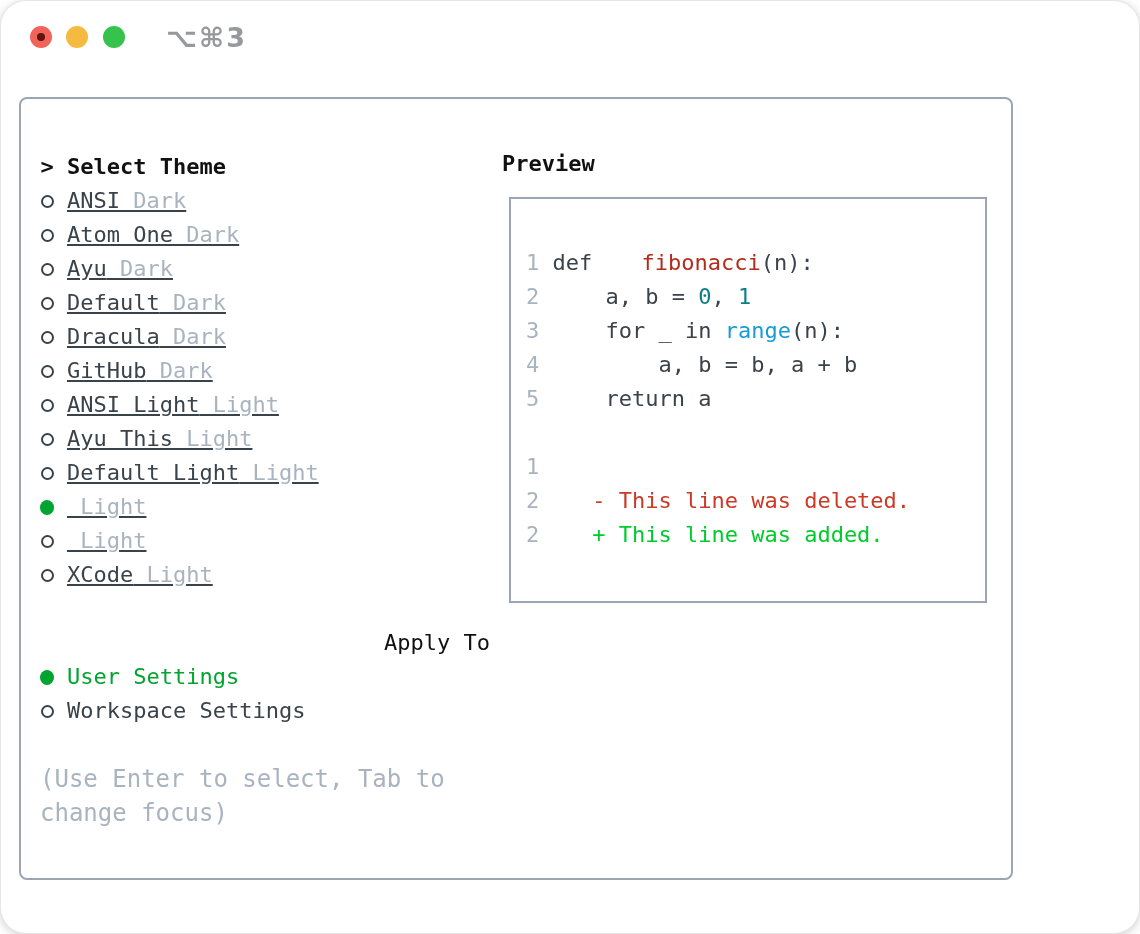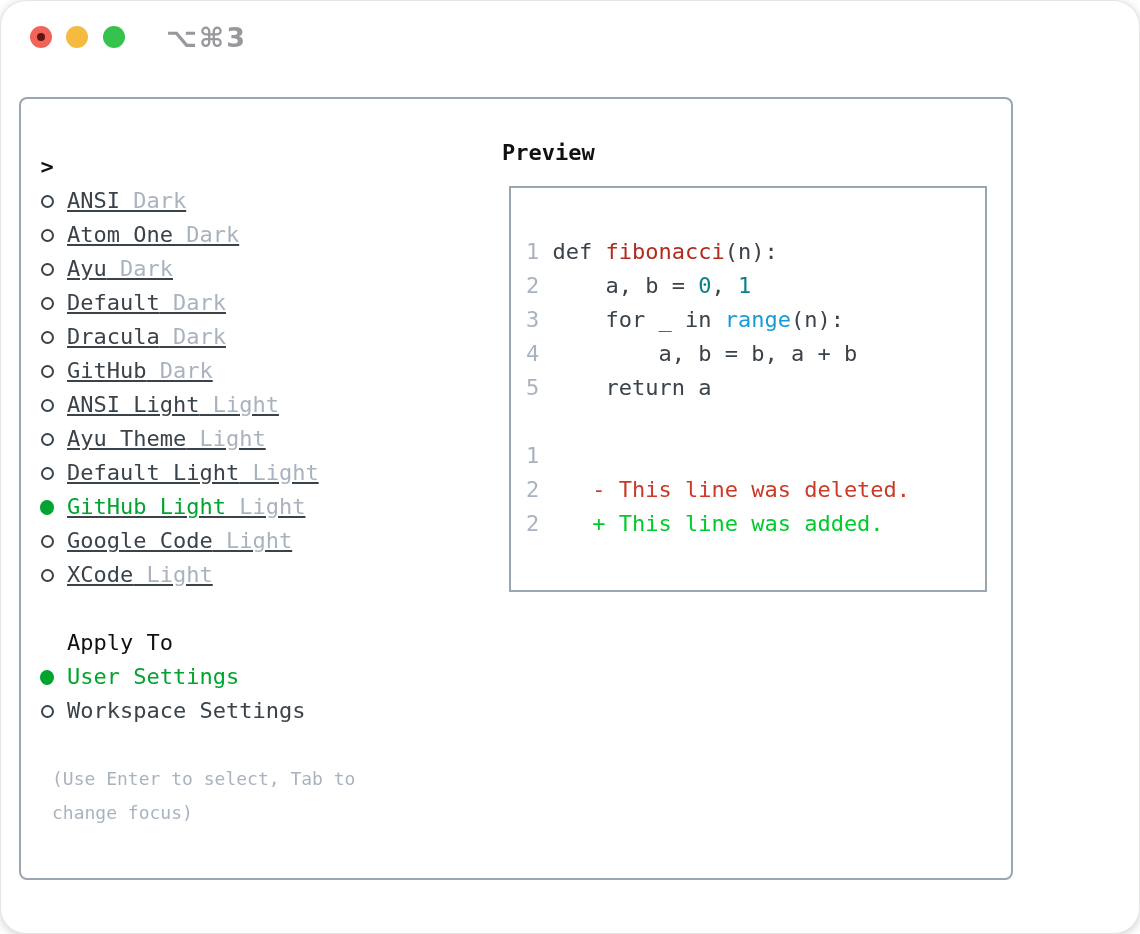--- a/index.html
+++ b/index.html
@@ -71,41 +71,41 @@
     width: 13px; height: 13px; border-radius: 50%;
     border: 2px solid var(--text-dark); background: transparent;
   }
   .theme-row { color: var(--text-dark); cursor: default; text-decoration: underline; }
   .theme-row .tag { color: var(--muted); }
   .theme-row.selected .theme-name { color: var(--green-selected); }
   .theme-row.selected .radio-circle { border: none; background: var(--green-selected); width: 15px; height: 15px; }
 
   .spacer-line { height: 34px; }
 
-  .apply-header { color: var(--header-black); }
+  .apply-header { color: var(--header-black); justify-content: flex-end; }
   .apply-row { color: var(--text-dark); cursor: default; }
   .apply-row.selected .apply-label { color: var(--green-selected); }
   .apply-row.selected .radio-circle { border: none; background: var(--green-selected); width: 15px; height: 15px; }
 
-  .hint { color: var(--muted); font-size: 18px; line-height: 34px; white-space: pre; margin-left: 12px; }
+  .hint { color: var(--muted); font-size: 24px; line-height: 34px; white-space: pre; }
 
   
-  .right-col { position: absolute; left: 481px; top: 37px; width: 500px; }
+  .right-col { position: absolute; left: 481px; top: 48px; width: 500px; }
   .preview-header { font-size: 22px; line-height: 34px; font-weight: bold; color: var(--header-black); }
   .preview-box {
     margin-left: 7px; margin-top: 16px;
     width: 478px; height: 406px;
     border: 2px solid var(--border-gray);
     padding: 47px 10px 0 15px;
     overflow: hidden;
   }
   .code-line { display: flex; height: 34px; font-size: 22px; line-height: 34px; white-space: pre; }
   .code-line .ln { width: 2ch; flex: 0 0 auto; color: var(--muted); }
   .c-code     { color: var(--text-dark); }
-  .c-function { color: var(--red-function); }
+  .c-function { color: var(--red-function); margin-left: 36px; }
   .c-number   { color: var(--teal-number); }
   .c-builtin  { color: var(--blue-builtin); text-align: center; }
   .c-context  { color: var(--context-gray); }
   .c-deleted  { color: var(--red-deleted); text-align: center; }
   .c-added    { color: var(--green-added); }
 </style>
 </head>
 <body>
 
 <div class="window">
@@ -114,21 +114,21 @@
     <div class="traffic red"></div>
     <div class="traffic yellow"></div>
     <div class="traffic green"></div>
     <div class="window-title">⌥⌘3</div>
   </div>
 
   <div class="panel">
 
     <div class="left-col">
       <div class="row list-header">
-        <span class="marker">&gt;</span>
+        <span class="marker">&gt;</span><span>Select Theme</span>
       </div>
 
       <div id="theme-list">
   <div class="row theme-row">
     <span class="marker"><span class="radio-circle"></span></span><span class="theme-name">ANSI</span><span class="tag"> Dark</span>
   </div>
 
   <div class="row theme-row">
     <span class="marker"><span class="radio-circle"></span></span><span class="theme-name">Atom One</span><span class="tag"> Dark</span>
   </div>
@@ -147,33 +147,33 @@
 
   <div class="row theme-row">
     <span class="marker"><span class="radio-circle"></span></span><span class="theme-name">GitHub</span><span class="tag"> Dark</span>
   </div>
 
   <div class="row theme-row">
     <span class="marker"><span class="radio-circle"></span></span><span class="theme-name">ANSI Light</span><span class="tag"> Light</span>
   </div>
 
   <div class="row theme-row">
-    <span class="marker"><span class="radio-circle"></span></span><span class="theme-name">Ayu Theme</span><span class="tag"> Light</span>
+    <span class="marker"><span class="radio-circle"></span></span><span class="theme-name">Ayu This</span><span class="tag"> Light</span>
   </div>
 
   <div class="row theme-row">
     <span class="marker"><span class="radio-circle"></span></span><span class="theme-name">Default Light</span><span class="tag"> Light</span>
   </div>
 
   <div class="row theme-row selected">
-    <span class="marker"><span class="radio-circle"></span></span><span class="theme-name">GitHub Light</span><span class="tag"> Light</span>
-  </div>
-
-  <div class="row theme-row">
-    <span class="marker"><span class="radio-circle"></span></span><span class="theme-name">Google Code</span><span class="tag"> Light</span>
+    <span class="marker"><span class="radio-circle"></span></span><span class="tag"> Light</span>
+  </div>
+
+  <div class="row theme-row">
+    <span class="marker"><span class="radio-circle"></span></span><span class="tag"> Light</span>
   </div>
 
   <div class="row theme-row">
     <span class="marker"><span class="radio-circle"></span></span><span class="theme-name">XCode</span><span class="tag"> Light</span>
   </div>
 </div>
 
       <div class="spacer-line"></div>
 
       <div class="row apply-header">

